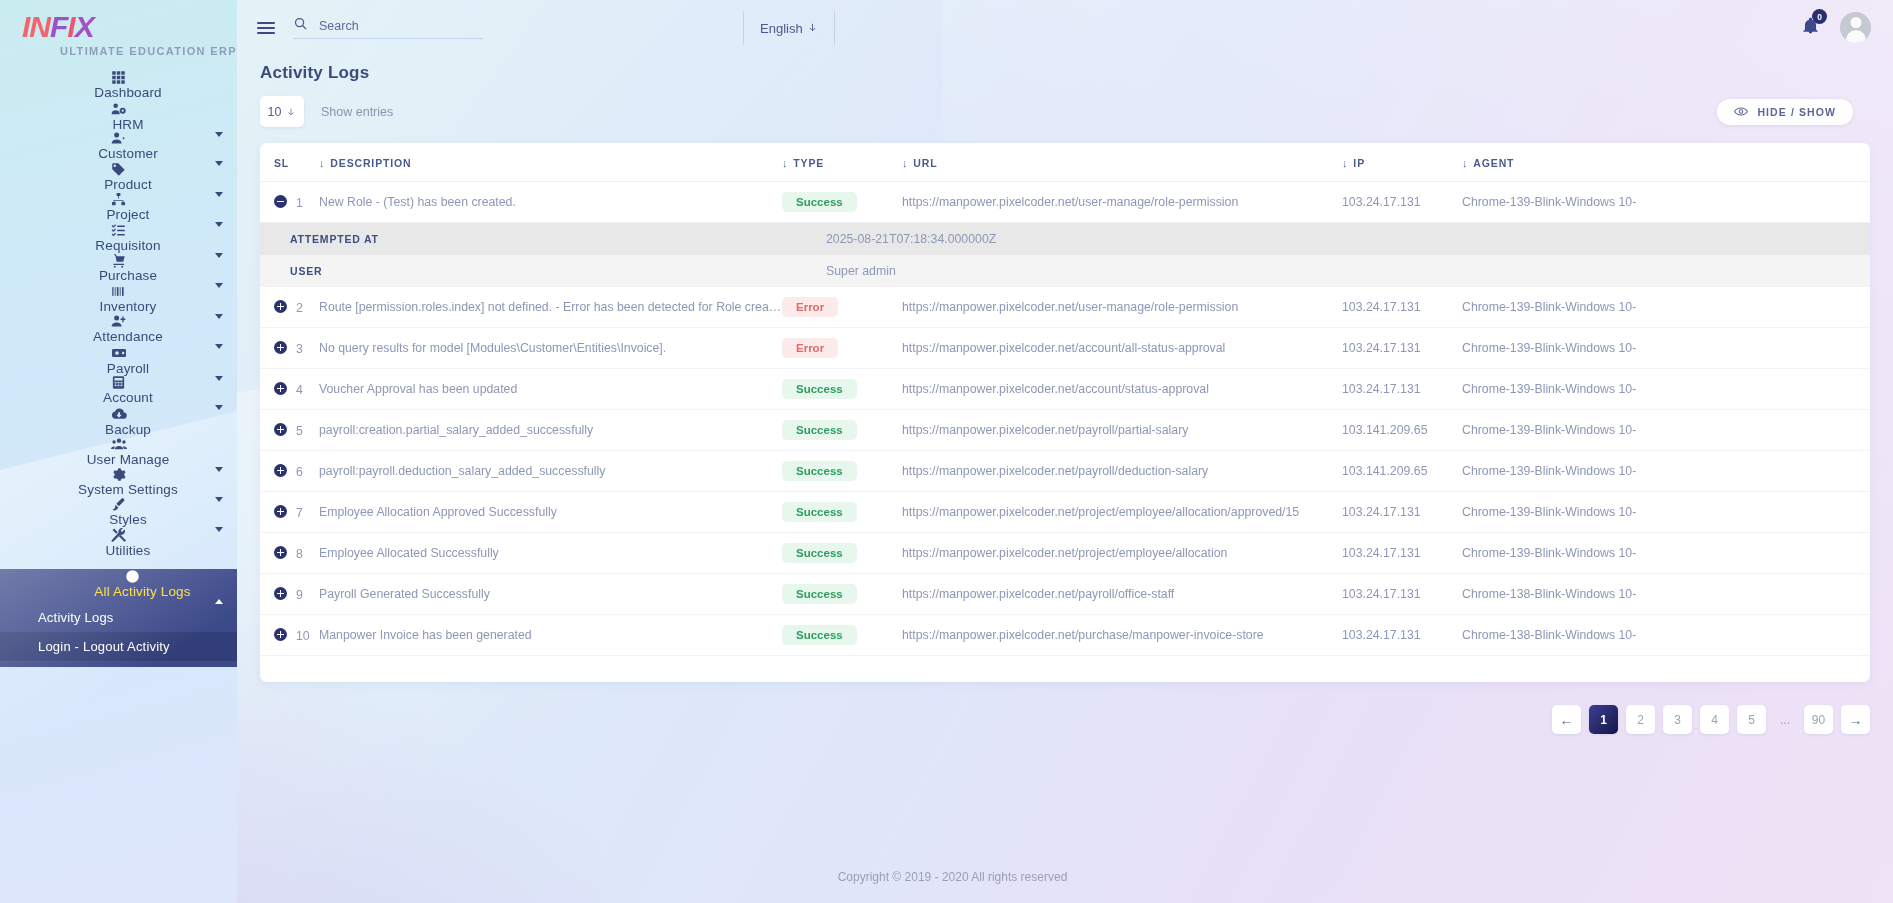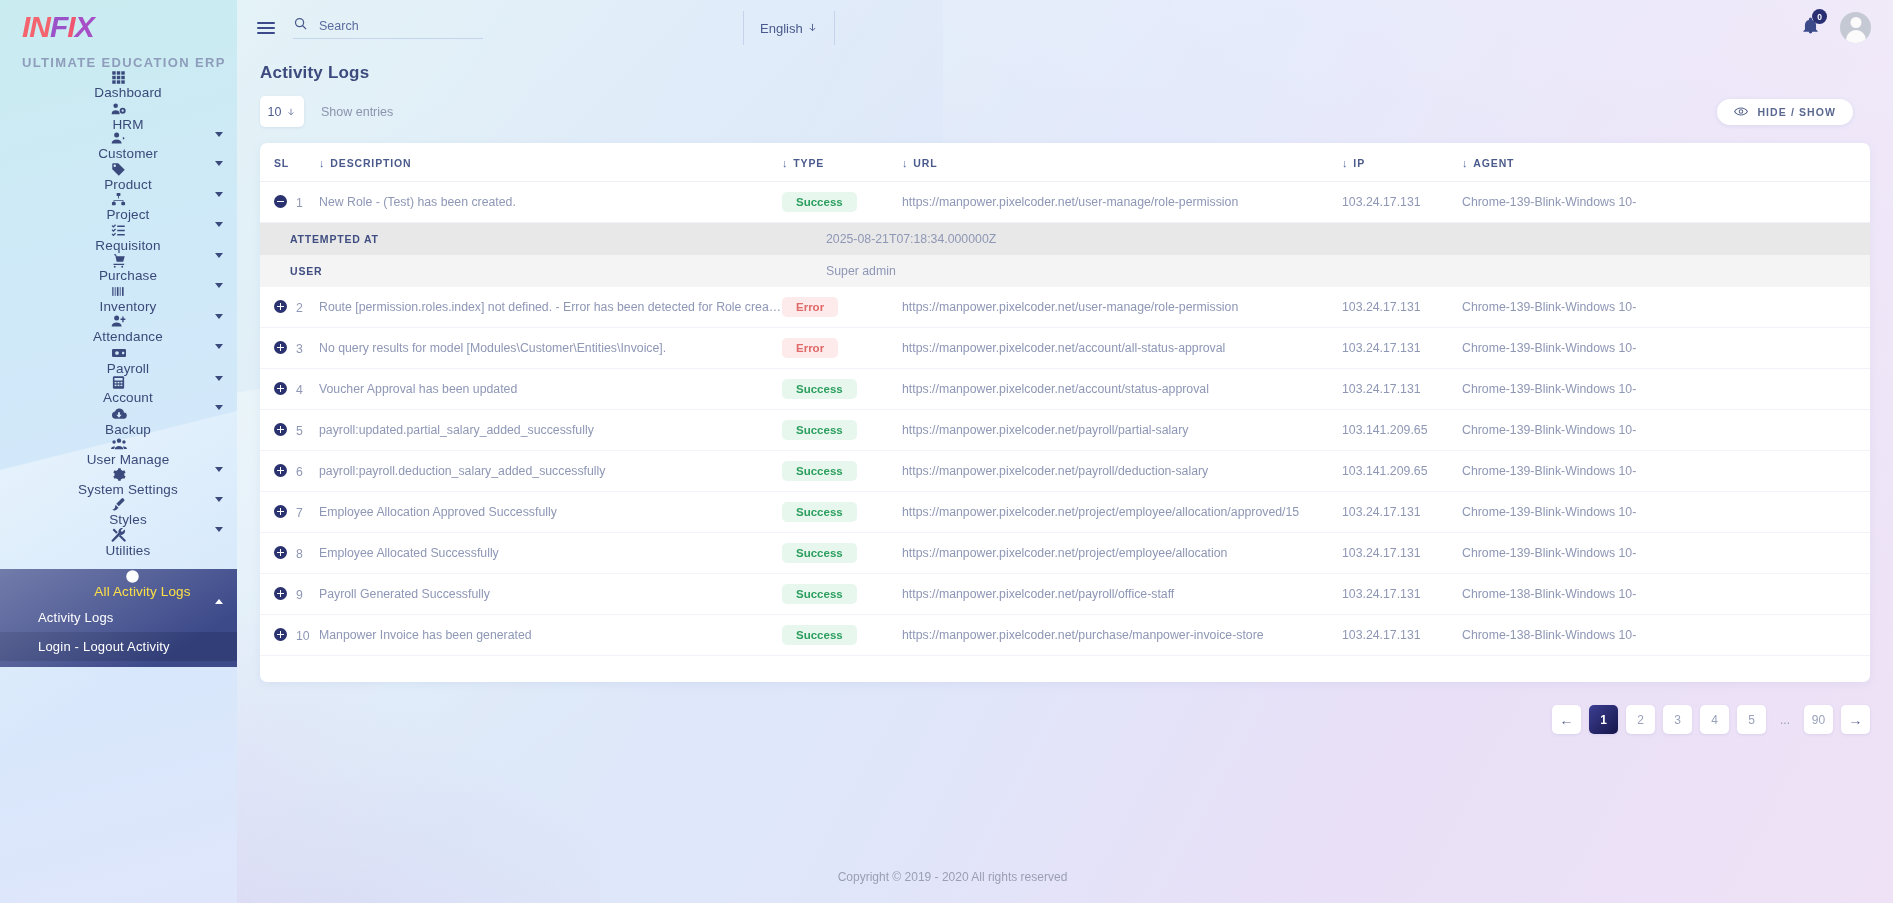--- a/index.html
+++ b/index.html
@@ -46,22 +46,22 @@
   .logo-word { display: flex; align-items: baseline; }
   .logo-word span {
     font-size: 30px; font-weight: bold; font-style: italic;
     letter-spacing: -1px; line-height: 1;
   }
   .lg1 { color: #f4646e; }
   .lg2 { color: #9b52c9; }
   .lg3 { color: #f0566f; }
   .lg4 { color: #a64fc6; }
   .logo-sub {
-    font-size: 13px; color: #8e9dbb; letter-spacing: 1.35px;
-    margin-top: 13px; font-weight: 600; white-space: nowrap;
+    font-size: 11px; color: #8e9dbb; letter-spacing: 1.35px;
+    margin-top: 3px; font-weight: 600; white-space: nowrap; text-align: right;
   }
   #sb-menu { margin-top: 8px; }
   .sb-item {
     display: flex; align-items: center; height: 30.5px;
     padding: 0 14px 0 20px; cursor: pointer;
     color: #3a4a78; font-size: 13.5px; position: relative; flex-direction: column;
   }
   .sb-icon {
     width: 22px; min-width: 22px; display: flex; align-items: center;
     color: #3b4a7c;
@@ -570,21 +570,21 @@
             <td class="c-type"><span class="badge success">Success</span></td>
             <td class="c-url">https://manpower.pixelcoder.net/account/status-approval</td>
             <td class="c-ip">103.24.17.131</td>
             <td class="c-agent">Chrome-139-Blink-Windows 10-</td>
           </tr>
           <tr class="data-row">
             <td class="c-sl"><span class="expander">
                 <i></i>
                 <i class="v"></i>
               </span><span class="sl-num">5</span></td>
-            <td class="c-desc">payroll:updated.partial_salary_added_successfully</td>
+            <td class="c-desc">payroll:creation.partial_salary_added_successfully</td>
             <td class="c-type"><span class="badge success">Success</span></td>
             <td class="c-url">https://manpower.pixelcoder.net/payroll/partial-salary</td>
             <td class="c-ip">103.141.209.65</td>
             <td class="c-agent">Chrome-139-Blink-Windows 10-</td>
           </tr>
           <tr class="data-row">
             <td class="c-sl"><span class="expander">
                 <i></i>
                 <i class="v"></i>
               </span><span class="sl-num">6</span></td>

